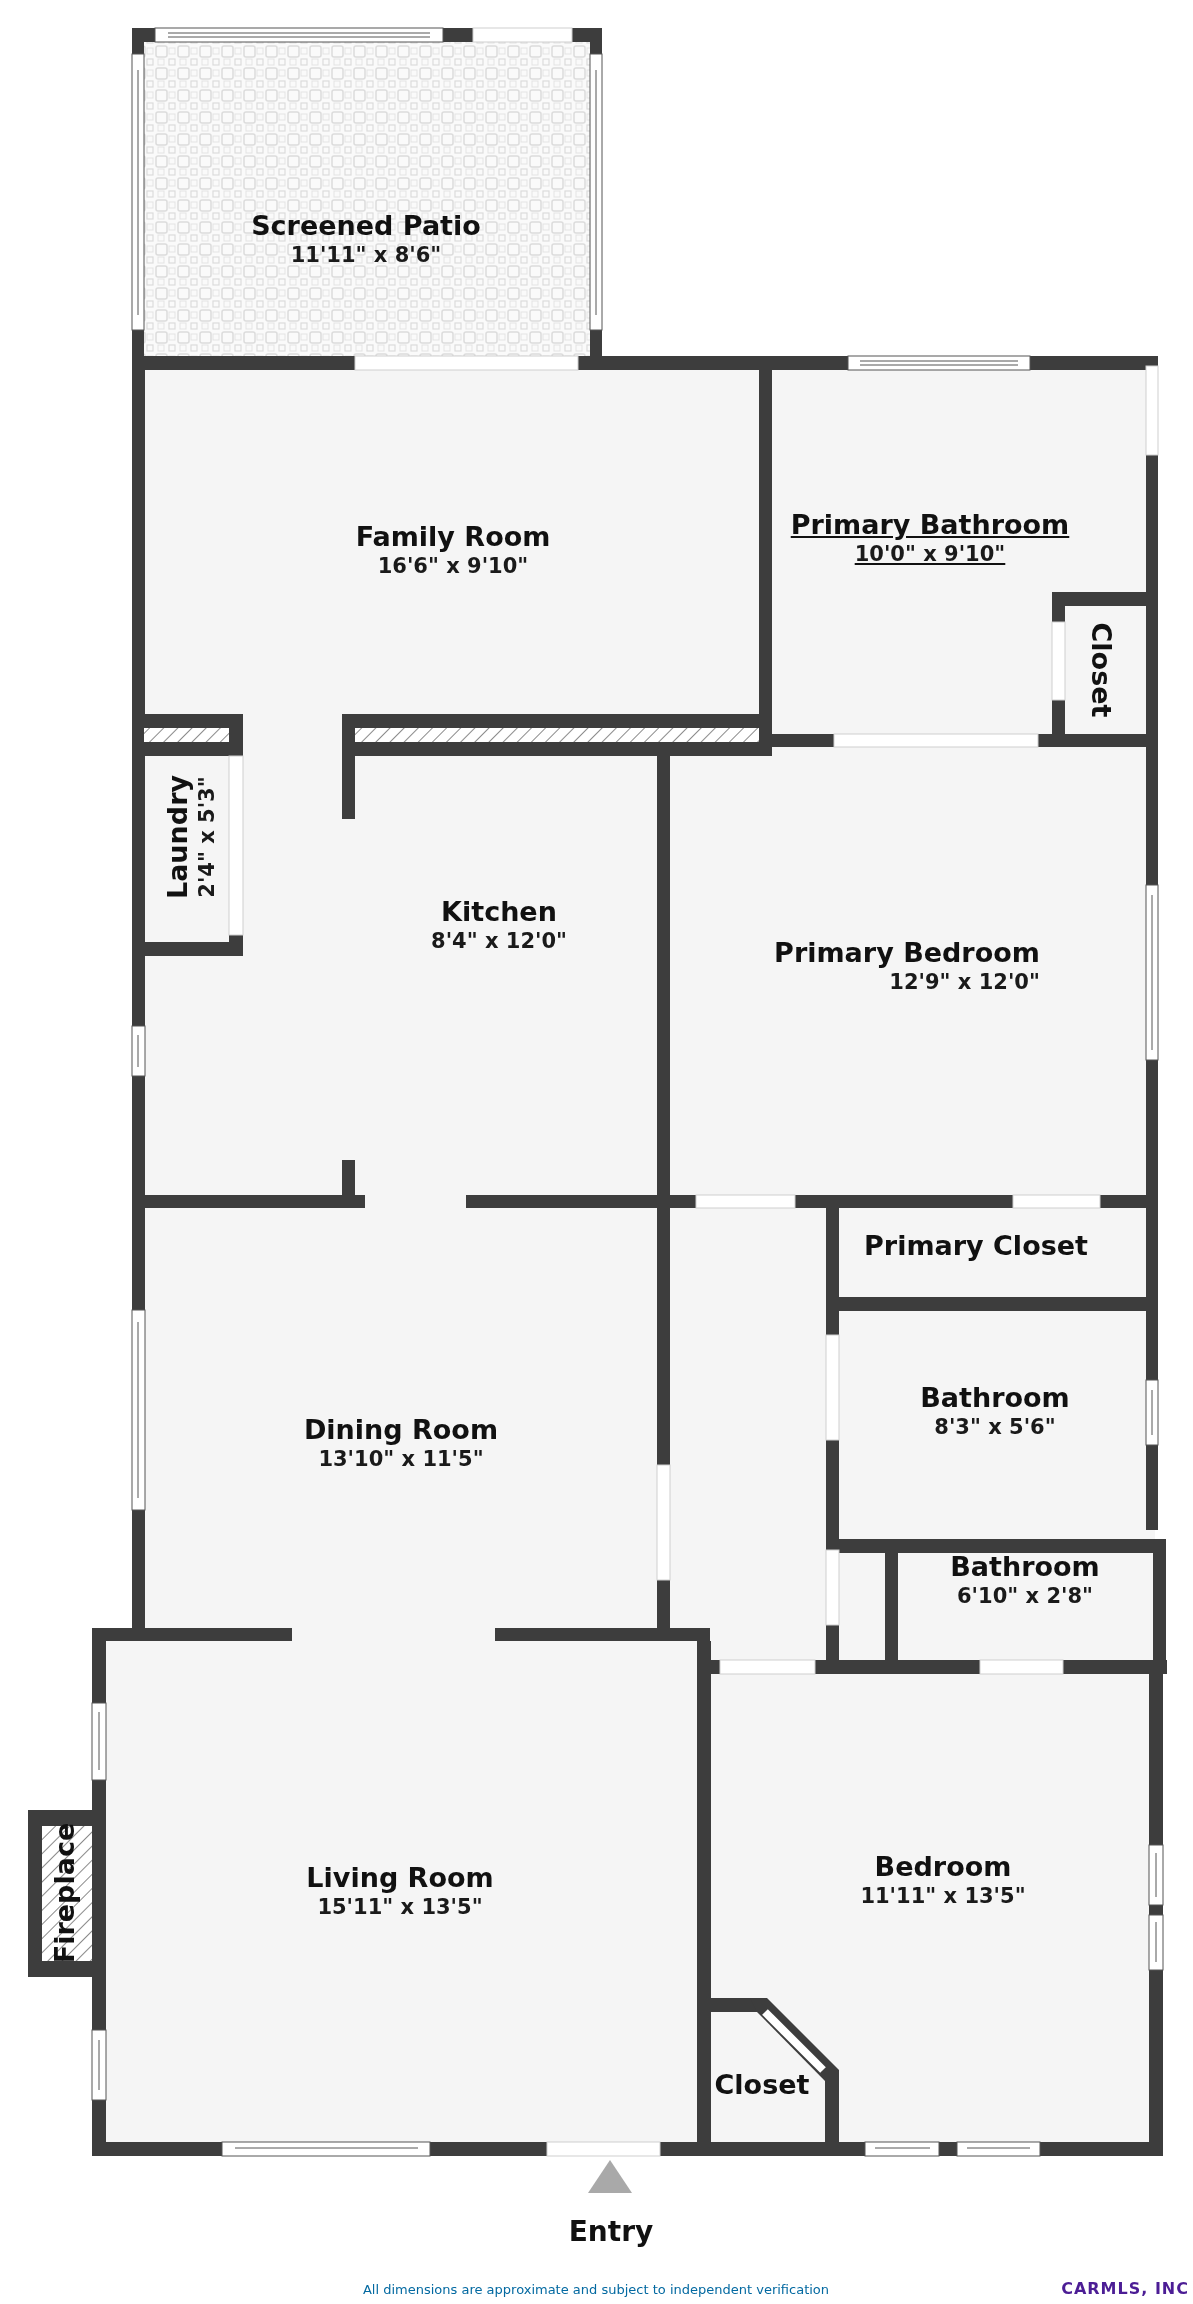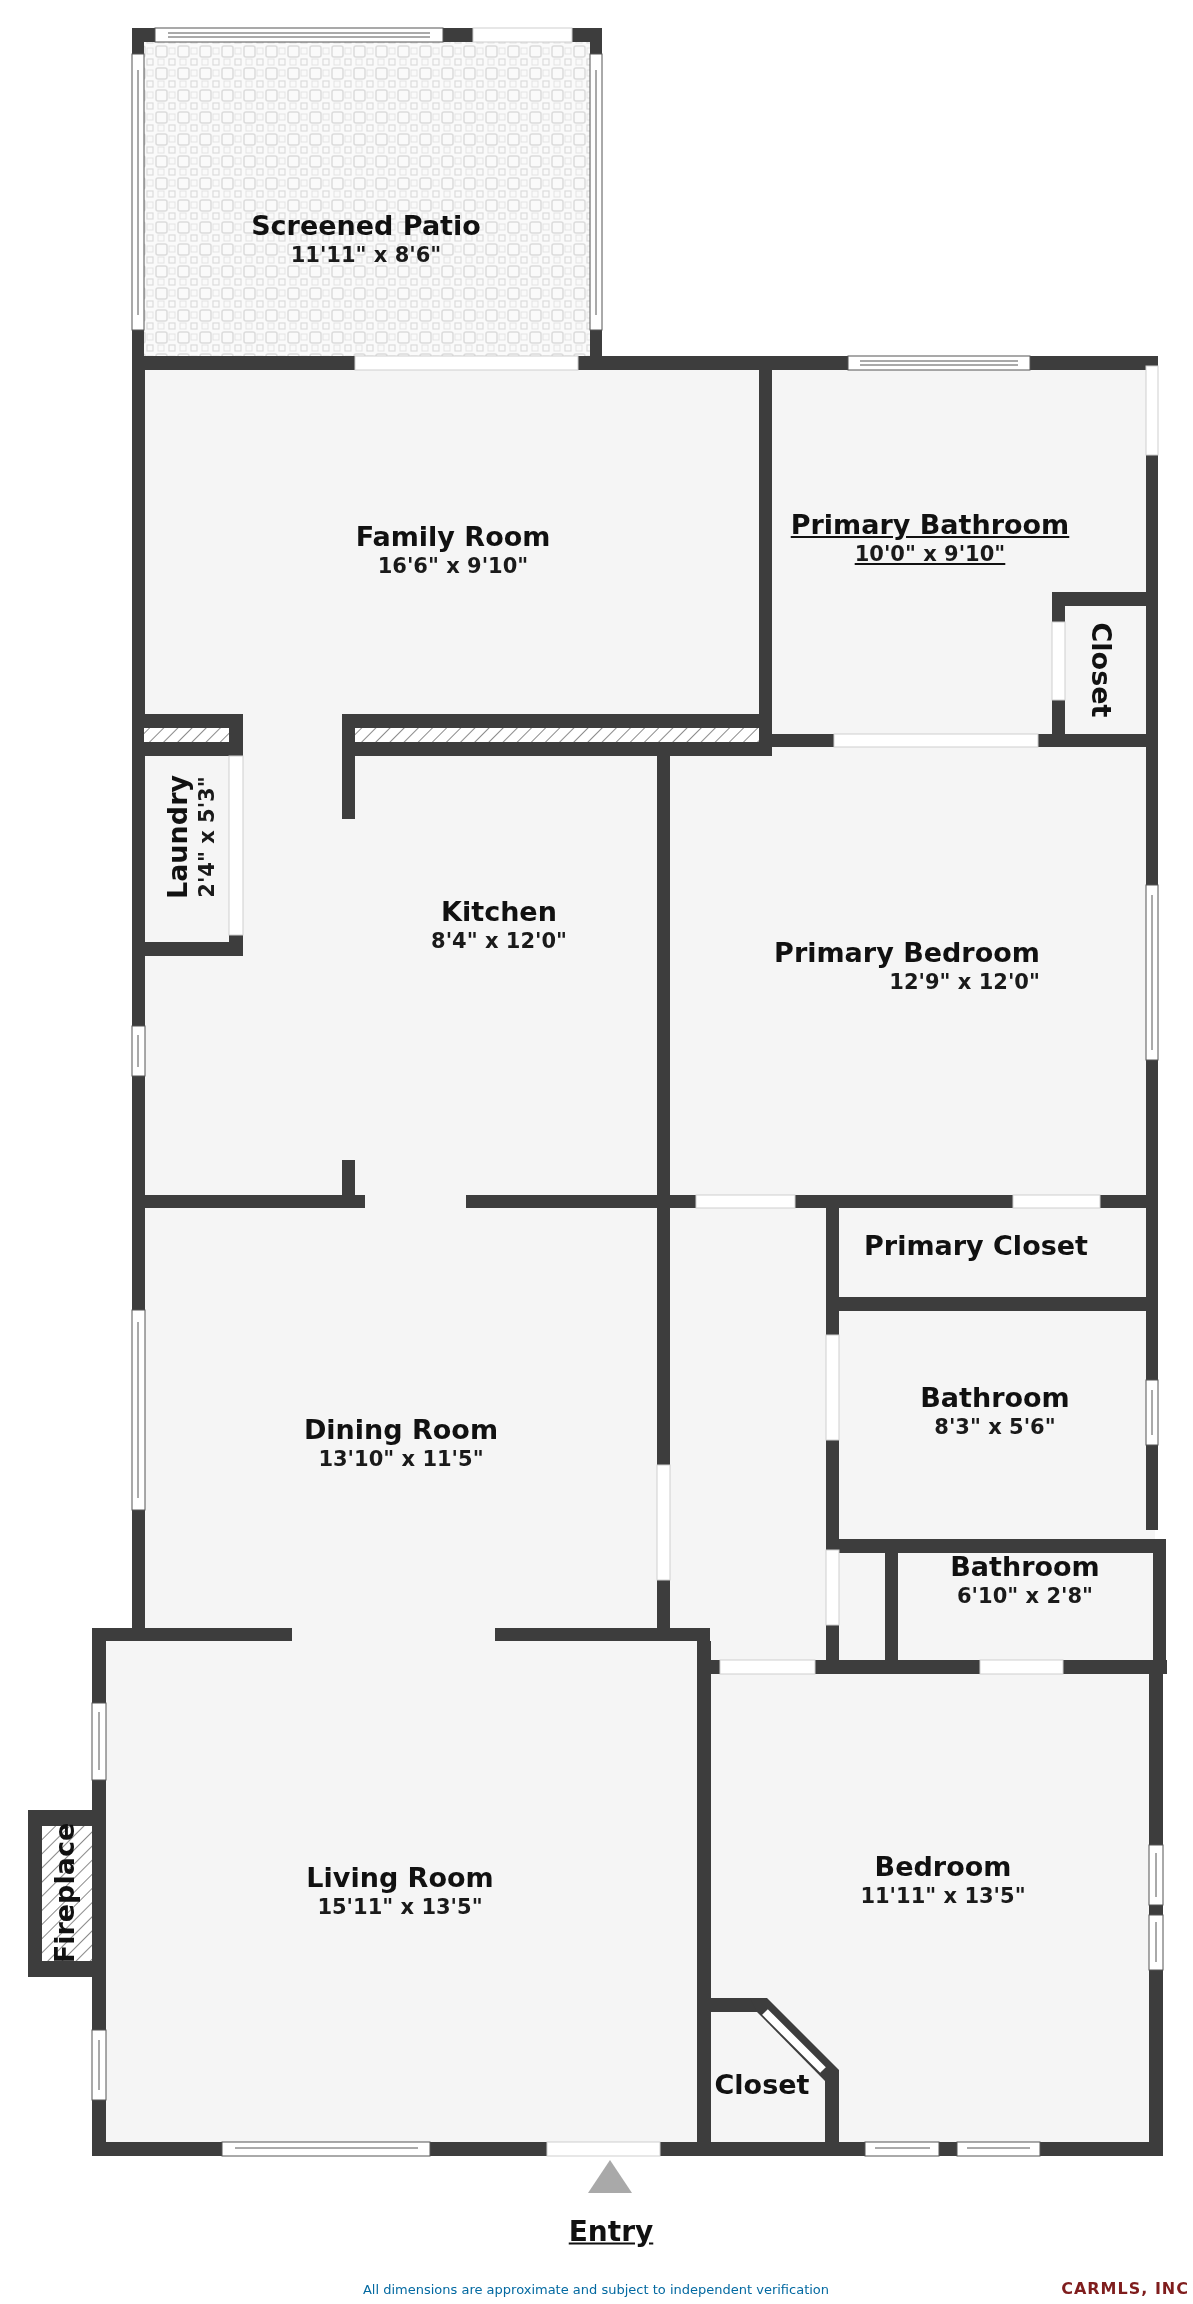--- a/index.html
+++ b/index.html
@@ -3,23 +3,23 @@
 <meta charset="utf-8">
 <style>
   html, body { margin:0; padding:0; background:#ffffff; }
   body { width:1193px; height:2304px; position:relative; overflow:hidden; font-family:"DejaVu Sans", sans-serif; }
   #plan { position:absolute; left:0; top:0; width:1193px; height:2304px; }
   .room-label { position:absolute; text-align:center; color:#111; transform:translate(-50%,-50%); white-space:nowrap; }
   .room-label .name { font-weight:bold; font-size:27px; line-height:32px; display:block; }
   .room-label .dim { font-weight:bold; font-size:21px; line-height:26px; display:block; color:#1a1a1a; }
   .rot { transform:translate(-50%,-50%) rotate(-90deg); }
   .rot90 { transform:translate(-50%,-50%) rotate(90deg); }
-  .entry-label { position:absolute; left:611px; top:2231px; transform:translate(-50%,-50%); font-weight:bold; font-size:28px; color:#111;text-decoration:underline; }
+  .entry-label { position:absolute; left:611px; top:2231px; transform:translate(-50%,-50%); font-weight:bold; font-size:28px; color:#111; }
   .footer { position:absolute; left:596px; top:2289px; transform:translate(-50%,-50%); font-size:13px; color:#0369a1; white-space:nowrap; }
-  .watermark { position:absolute; right:4px; bottom:6px; font-size:16px; color:#7f1d1d; font-weight:bold; letter-spacing:1px; }
+  .watermark { position:absolute; right:4px; bottom:6px; font-size:16px; color:#4c1d95; font-weight:bold; letter-spacing:1px; }
 </style>
 </head>
 <body>
 
 <svg id="plan" viewBox="0 0 1193 2304" xmlns="http://www.w3.org/2000/svg">
   <defs>
     <pattern id="tile" x="0" y="0" width="22" height="22" patternUnits="userSpaceOnUse">
       <rect width="22" height="22" fill="#fafafa"></rect>
       <rect x="2" y="2" width="11" height="11" rx="2" fill="none" stroke="#dcdcdc" stroke-width="1.5"></rect>
       <rect x="15" y="15" width="6" height="6" fill="none" stroke="#dcdcdc" stroke-width="1.2"></rect>

